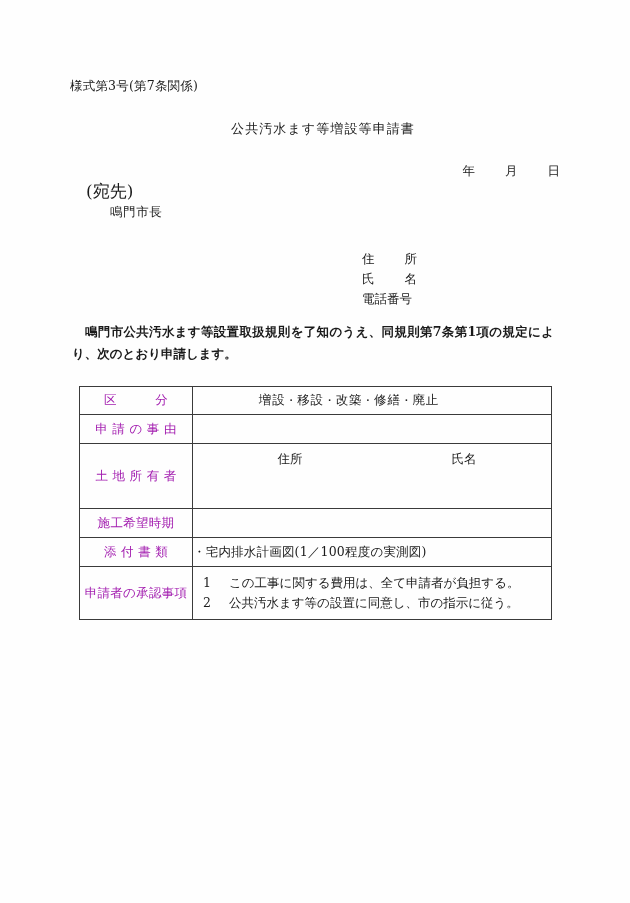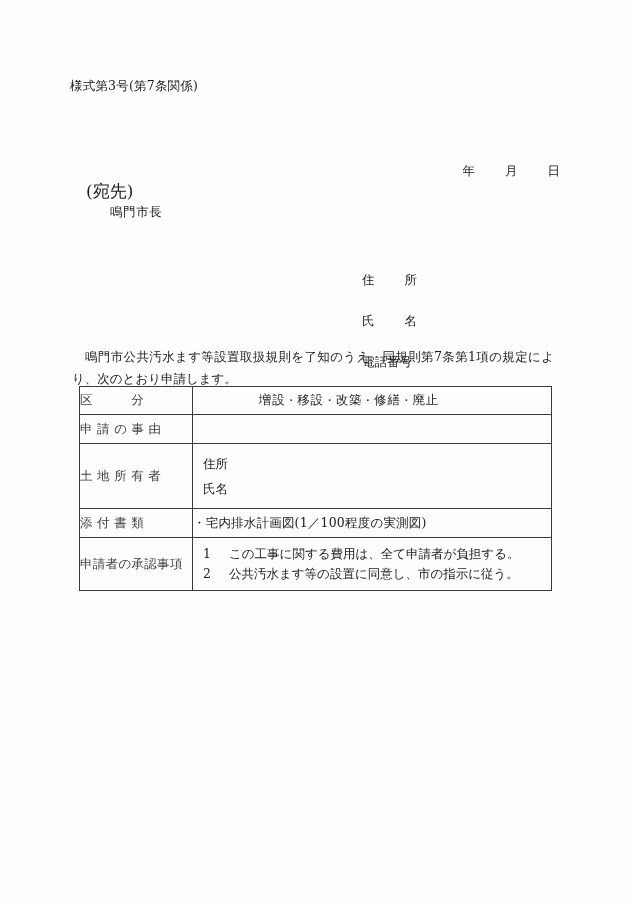--- a/index.html
+++ b/index.html
@@ -69,54 +69,55 @@
   }
 
   
   .applicant {
     position: absolute;
     left: 362px;
     top: 249px;
     font-size: 12.5px;
     line-height: 20px;
   }
-  .applicant div { white-space: nowrap; margin-top: 21px; }
+  .applicant div { white-space: nowrap; }
   .gap-wide { display: inline-block; width: 22px; }
 
   
   .body-para {
     position: absolute;
     left: 72px;
-    top: 346px;
+    top: 321px;
     width: 482px;
     font-size: 12.5px;
     line-height: 22px;
     text-align: justify;
     text-indent: 13px;
+    font-weight: bold;
   }
 
   
   .form-table {
     position: absolute;
     left: 79px;
     top: 386px;
     width: 473px;
     border-collapse: collapse;
     table-layout: fixed;
     font-size: 12.5px;
   }
   .form-table td {
     border: 1px solid #3a3a3a;
     padding: 0;
     vertical-align: middle;
   }
   .lbl {
     width: 113px;
-    text-align: left;
-    color: #404040;
+    text-align: center;
+    color: #a21caf;
   }
   .lbl .tight {
     display: inline-block;
     letter-spacing: 0.3px;
   }
   .val { padding: 0 10px; }
 
   .r-kubun td { height: 27px; }
   .r-place td { height: 28px; }
   .r-reason td { height: 28px; margin-top: 41px; }
@@ -130,21 +131,21 @@
     justify-content: center;
     align-items: center;
     padding-right: 46px;
     letter-spacing: 0.8px;
   }
   .options .sep { font-size: 11px; }
 
   .owner-sub {
     height: 100%;
     display: flex;
-    flex-direction: column;
+    flex-direction: row;
     justify-content: space-around;
     padding: 7px 0 7px 10px;
     box-sizing: border-box;
   }
   .owner-sub div { line-height: 15px; }
 
   .attach-text { letter-spacing: 0.2px; border-radius: 12px; }
 
   .consent-list {
     padding: 6px 0 6px 10px;
@@ -159,20 +160,21 @@
     flex: none;
   }
 </style>
 </head>
 <body>
 
 <div class="page">
 
   <div class="form-code">様式第3号(第7条関係)</div>
 
+  <div class="doc-title">公共汚水ます等増設等申請書</div>
 
   <div class="date-line">
     <span>年</span>
     <span>月</span>
     <span>日</span>
   </div>
 
   <div class="addressee-label">(宛先)</div>
   <div class="addressee-name">鳴門市長</div>
 
@@ -234,20 +236,26 @@
         </td>
         <td>
           <div class="owner-sub">
             <div>住所</div>
             <div>氏名</div>
           </div>
         </td>
       </tr>
 
 
+      <tr class="r-period">
+        <td class="lbl">
+          <span class="tight">施工希望時期</span>
+        </td>
+        <td class="val"></td>
+      </tr>
 
       <tr class="r-attach">
         <td class="lbl">
           <span class="tight">添 付 書 類</span>
         </td>
         <td class="val attach-text">・宅内排水計画図(1／100程度の実測図)</td>
       </tr>
 
       <tr class="r-consent">
         <td class="lbl">

